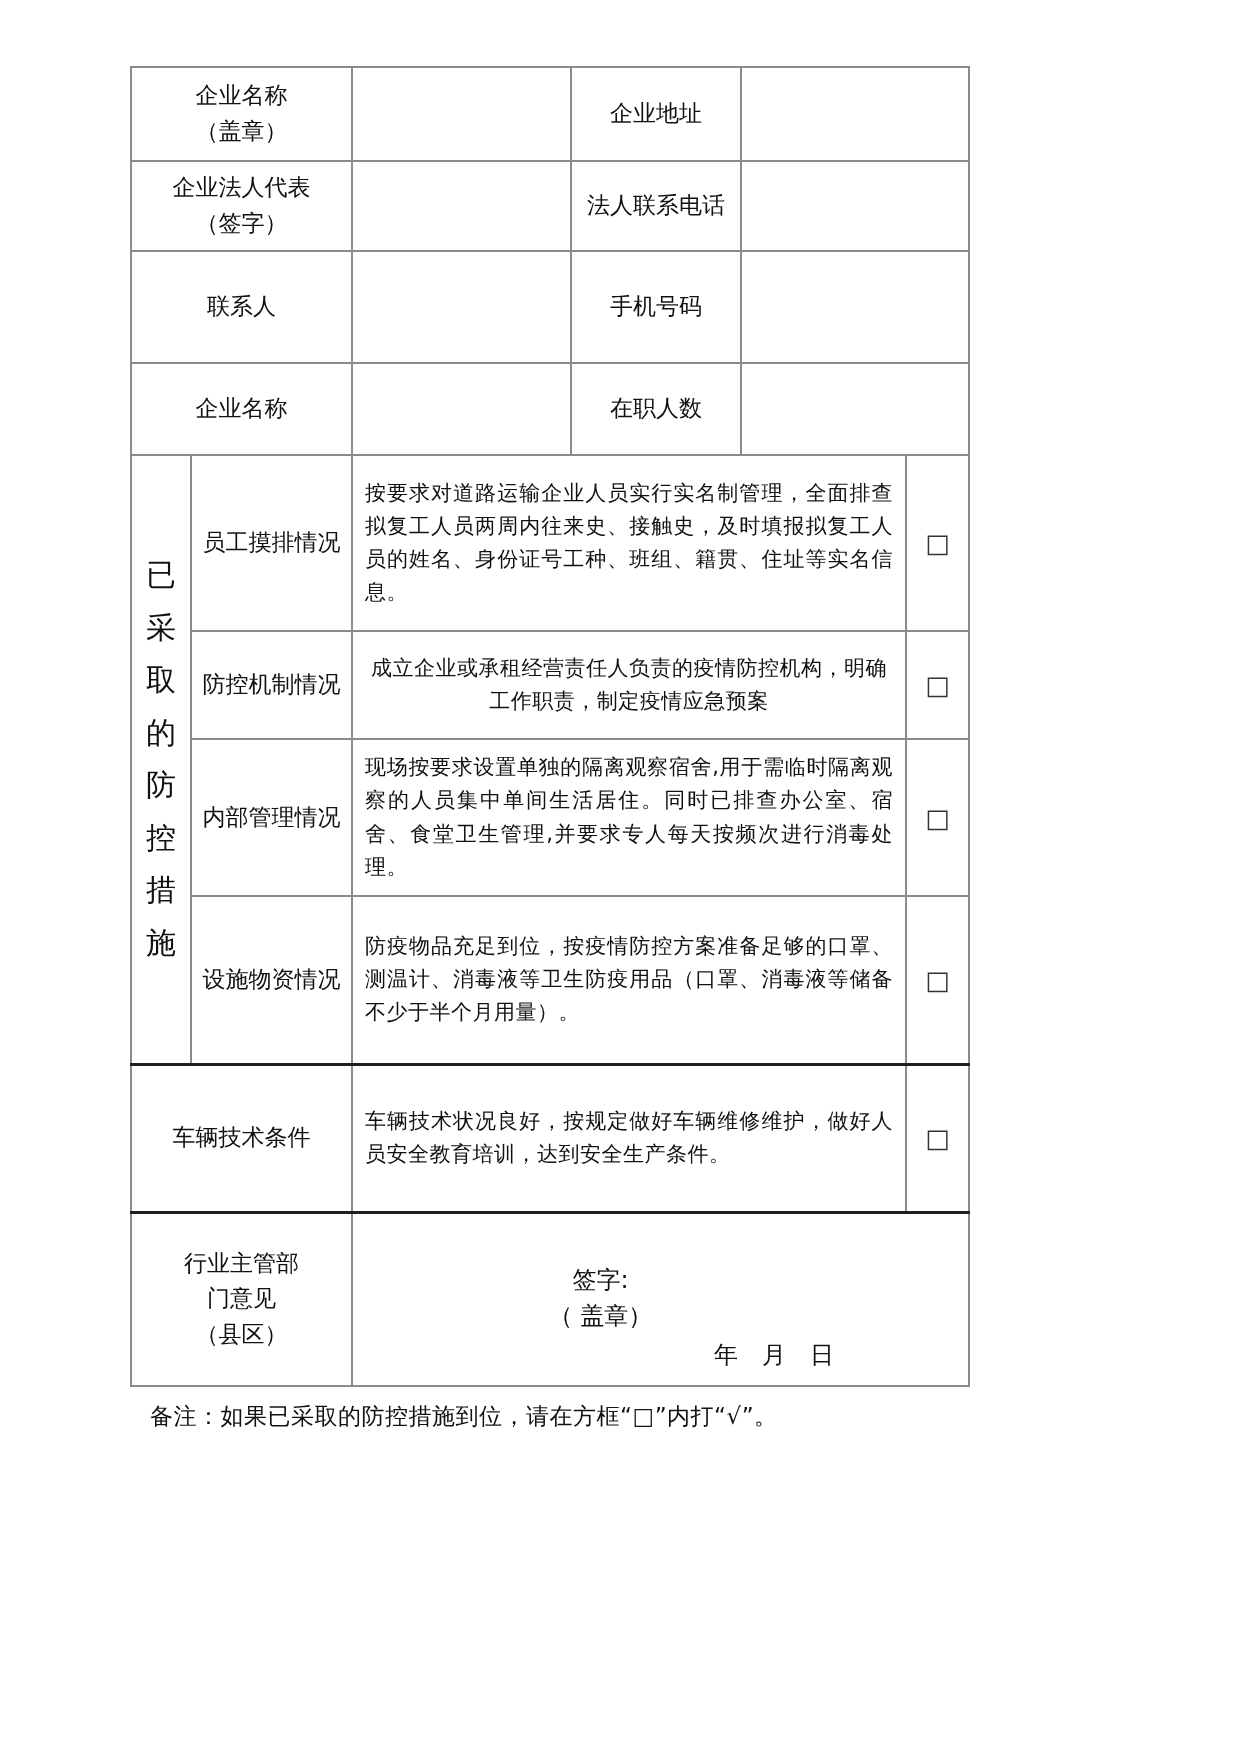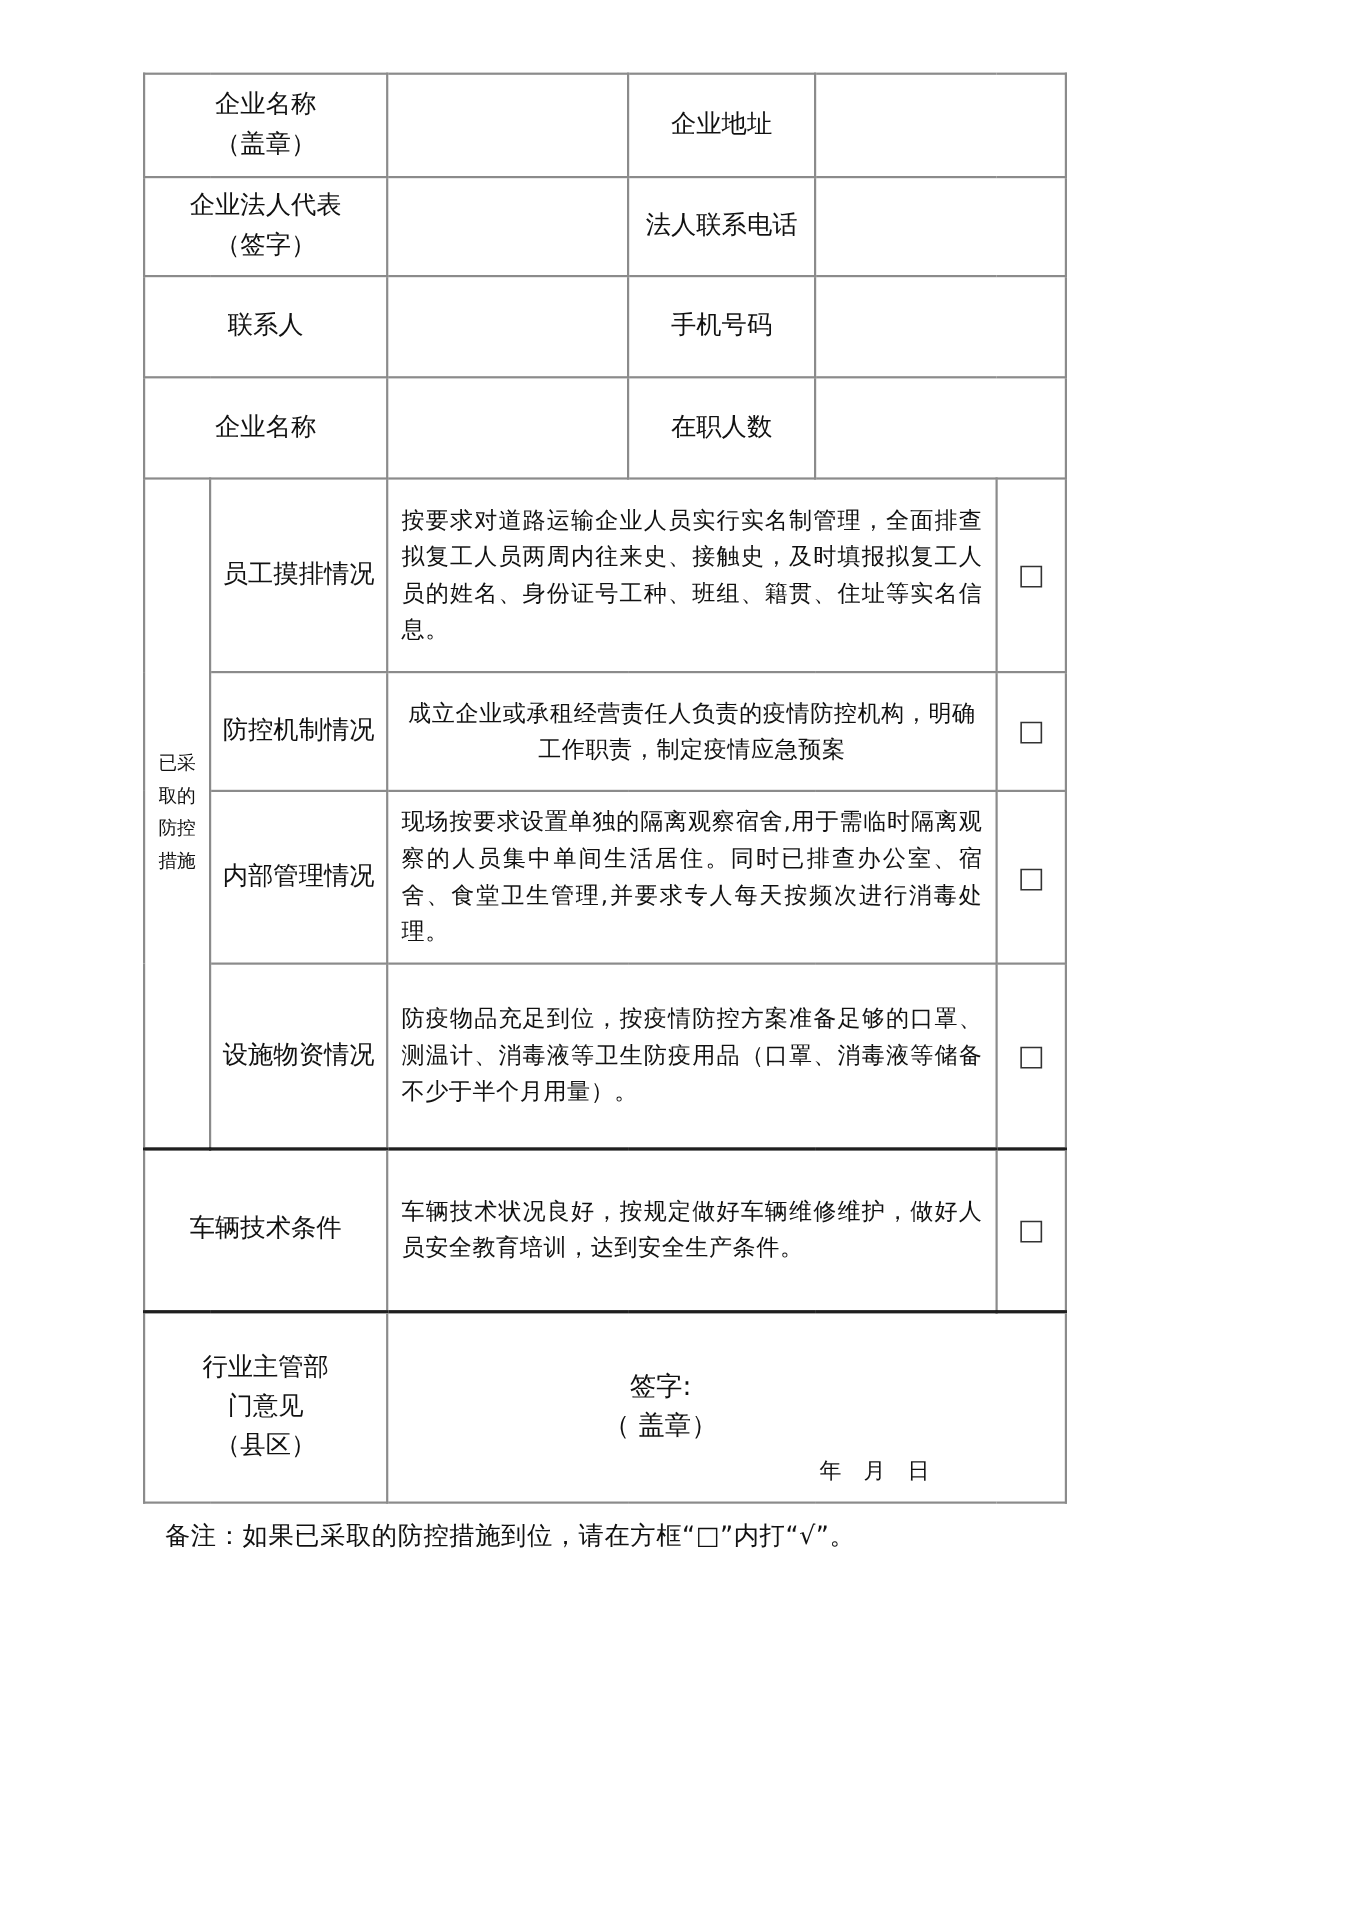--- a/index.html
+++ b/index.html
@@ -36,61 +36,61 @@
   td.lbl {
     text-align:center;
     vertical-align:middle;
     font-size:23px;
     line-height:1.55;
     white-space:pre-line;
   }
   td.side {
     text-align:center;
     vertical-align:middle;
-    font-size:17px;
+    font-size:30px;
     line-height:1.75;
     padding:0 7px;
     word-break:break-all;
   }
   td.desc {
     font-size:21px;
     line-height:1.58;
     padding:10px 12px;
     vertical-align:middle;
     text-align:justify;
     letter-spacing:0.5px;
   }
   td.chk {
     text-align:center;
     vertical-align:middle;
   }
   .box { font-size:26px; color:#333333; line-height:1; }
   tr.r1 td { height:94px; }
   tr.r2 td { height:90px; }
-  tr.r3 td { height:92px; }
+  tr.r3 td { height:112px; }
   tr.r4 td { height:92px; }
   tr.m1 td { height:176px; }
   tr.m2 td { height:108px;text-align:center; }
   tr.m3 td { height:157px; }
   tr.m4 td { height:168px; }
   tr.r-vehicle td { height:148px; border-top:3px solid #1f1f1f; }
   tr.r-approval td { height:174px; border-top:3px solid #1f1f1f; }
   td.sig-cell { position:relative; vertical-align:top; padding:0; }
   .sig-block {
     text-align:center;
     margin-right:120px;
     padding-top:48px;
     font-size:24px;
     line-height:1.5;
   }
   .date-line {
     position:absolute;
-    right:123px;
+    right:134px;
     bottom:14px;
-    font-size:20px;
+    font-size:24px;
   }
   .footer-note {
     margin:14px 0 0 150px;
     font-size:23px;
     letter-spacing:0.5px;
   }
 </style>
 </head>
 <body>
 

